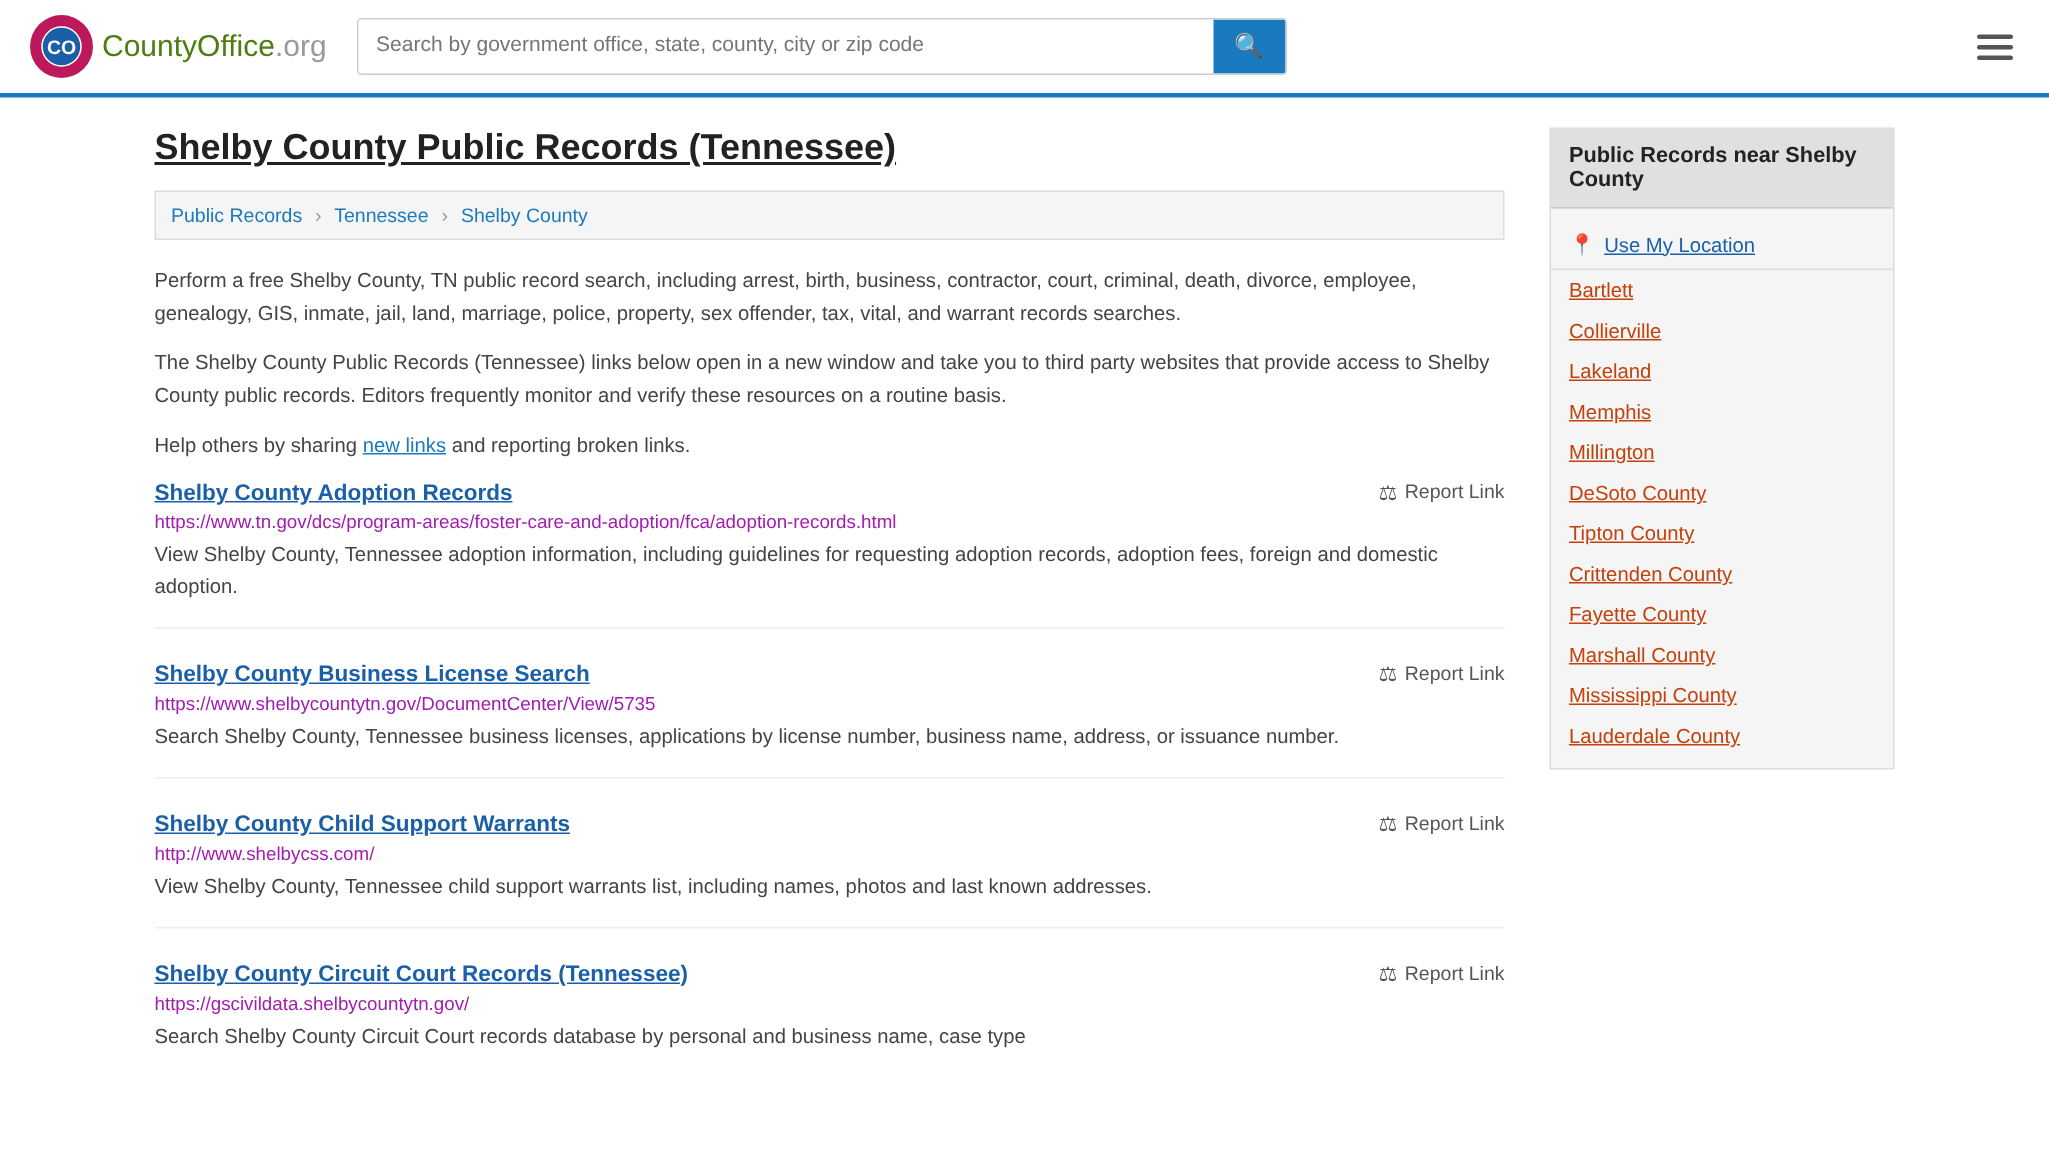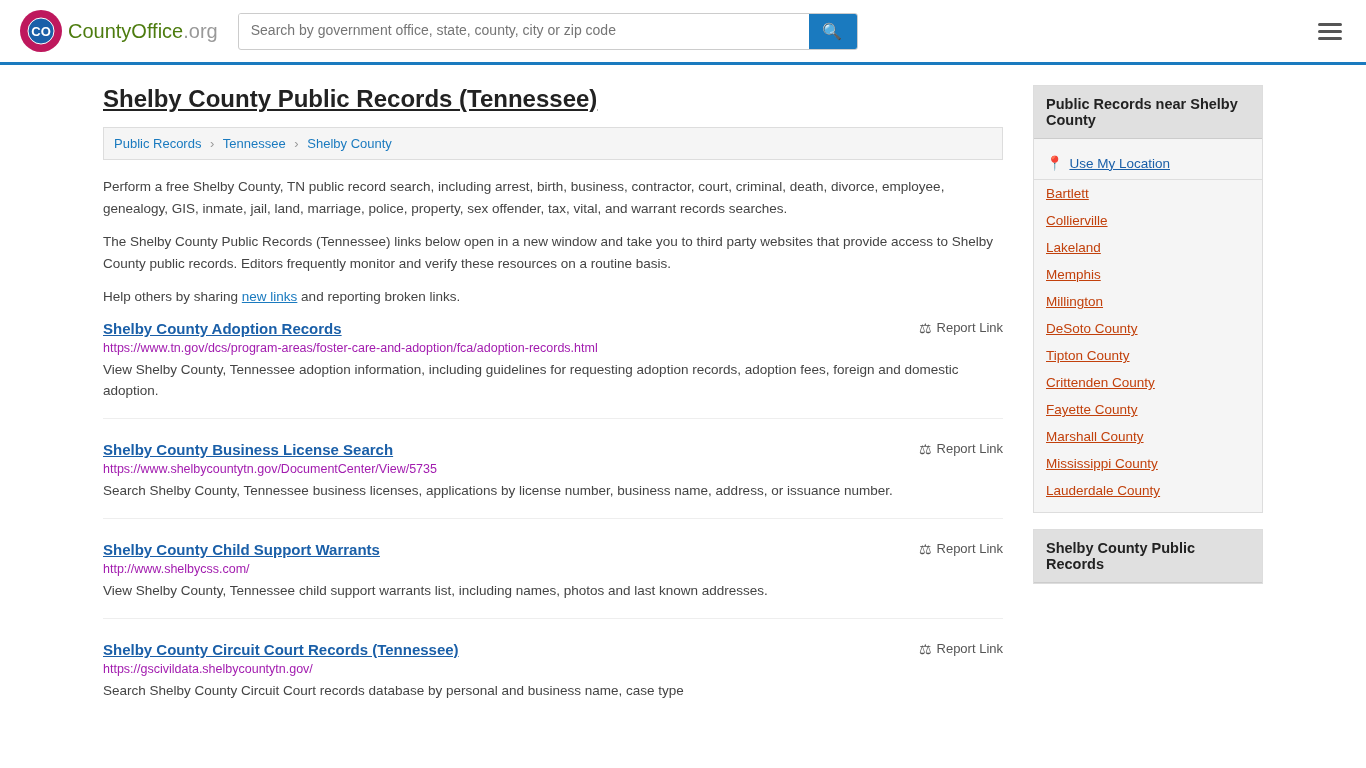--- a/index.html
+++ b/index.html
@@ -334,18 +334,15 @@
             <div class="sidebar-item"><a href="#">DeSoto County</a></div>
             <div class="sidebar-item"><a href="#">Tipton County</a></div>
             <div class="sidebar-item"><a href="#">Crittenden County</a></div>
             <div class="sidebar-item"><a href="#">Fayette County</a></div>
             <div class="sidebar-item"><a href="#">Marshall County</a></div>
             <div class="sidebar-item"><a href="#">Mississippi County</a></div>
             <div class="sidebar-item"><a href="#">Lauderdale County</a></div>
           </div>
       </div>
     </div>
-    <div class="sidebar-section">
-      <div class="sidebar-header">Shelby County Public Records</div>
-    </div>
   </div>
 
 </div>
 
 </body></html>

